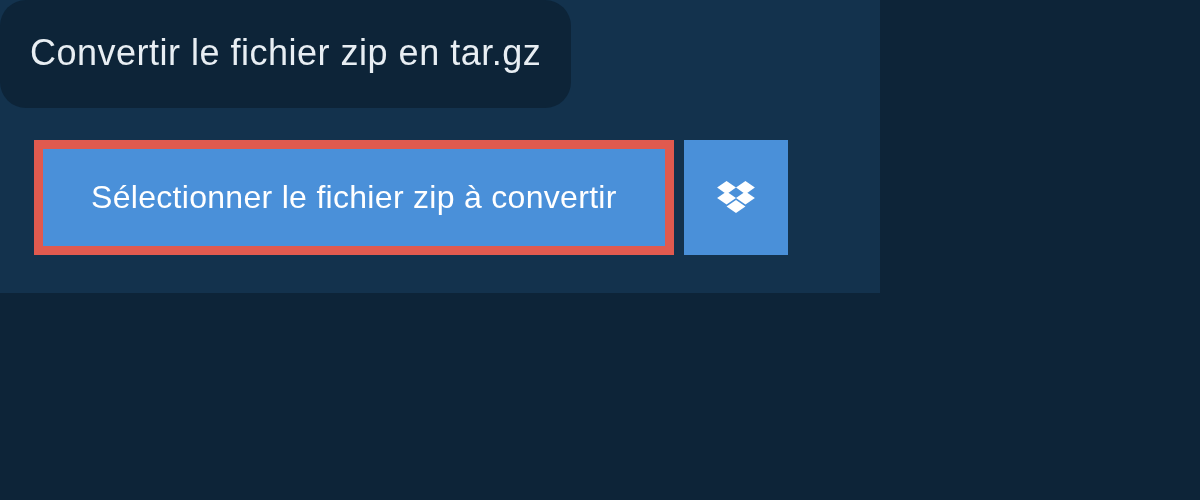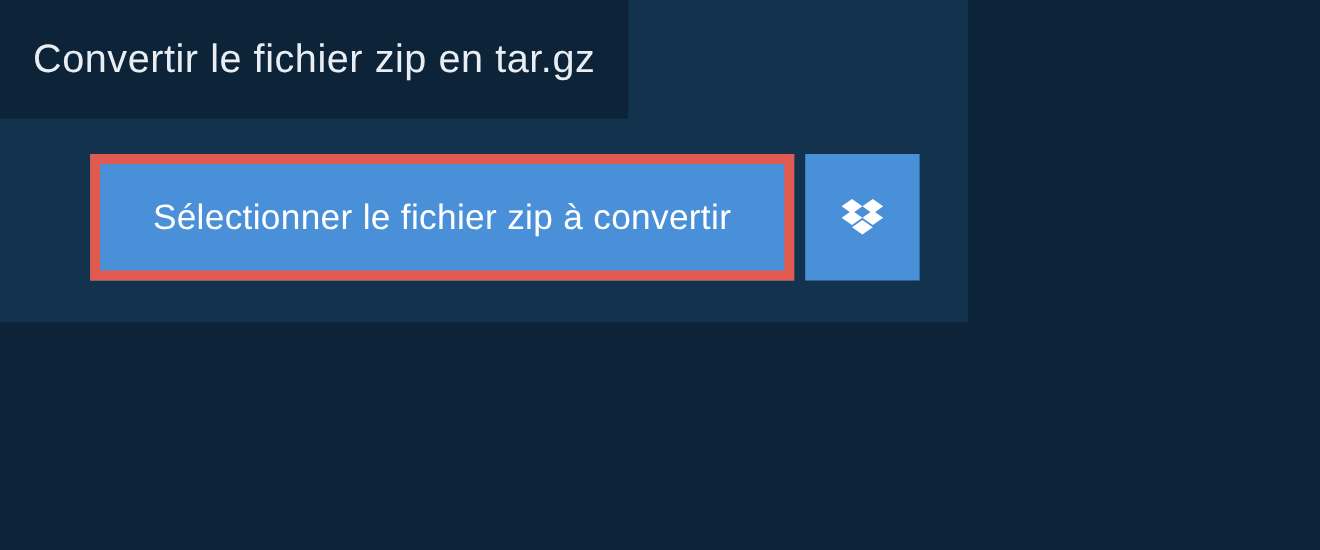--- a/index.html
+++ b/index.html
@@ -20,26 +20,26 @@
       width: 880px;
     }
     .title-tab {
       background-color: #0d2438;
       color: #e8eef3;
       font-size: 36px;
       font-weight: 400;
       padding: 32px 30px 34px 30px;
       display: inline-block;
       letter-spacing: 0.5px;
+      border-radius: 26px;
     }
     .button-row {
       display: flex;
       gap: 10px;
       padding: 32px 34px 38px 34px;
-      margin-left: 48px;
     }
     .select-button {
       background-color: #4a90d9;
       border: 9px solid #e05a4f;
       color: #ffffff;
       font-size: 32px;
       font-weight: 400;
       padding: 30px 48px;
       cursor: pointer;
       text-align: center;

